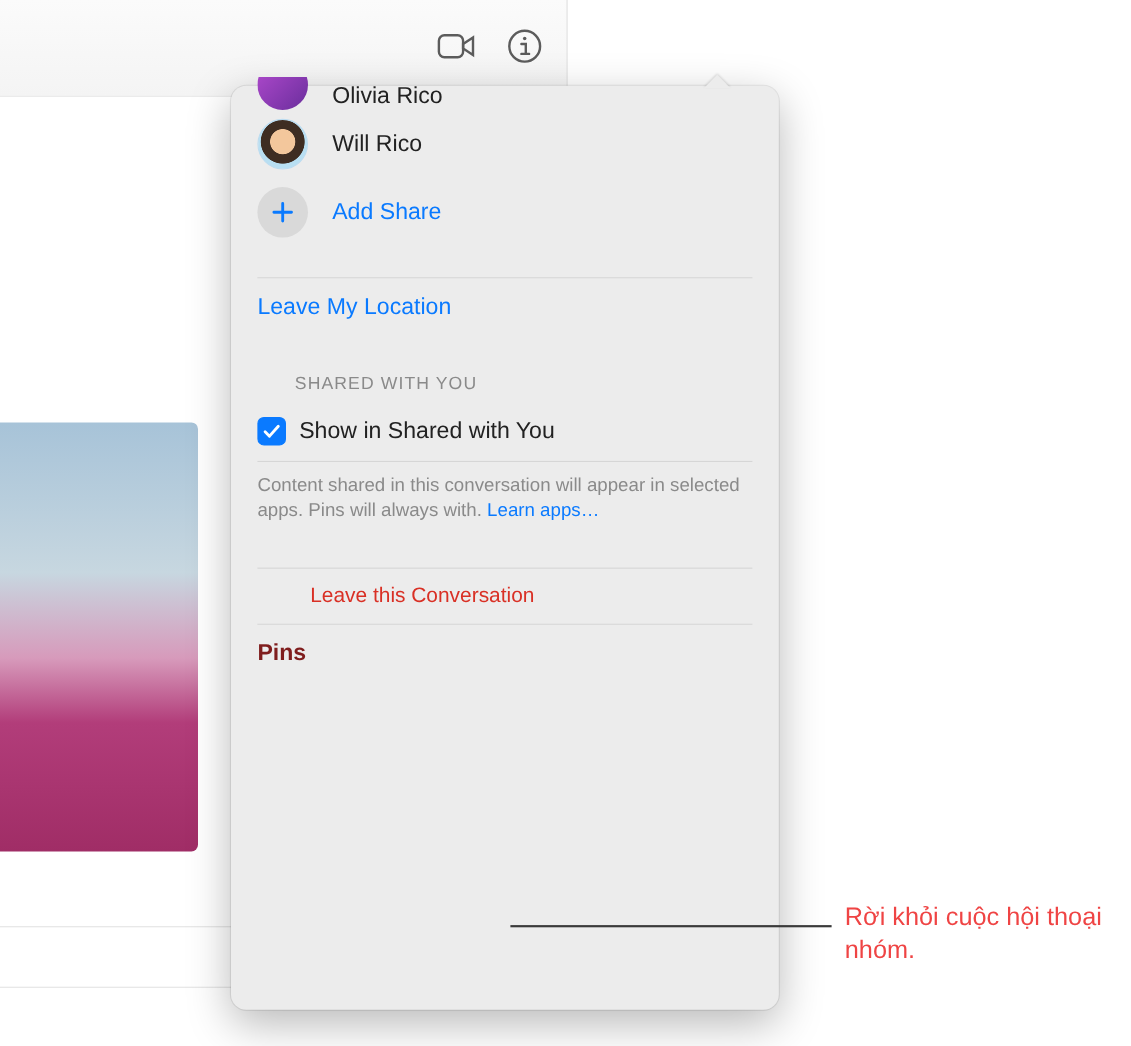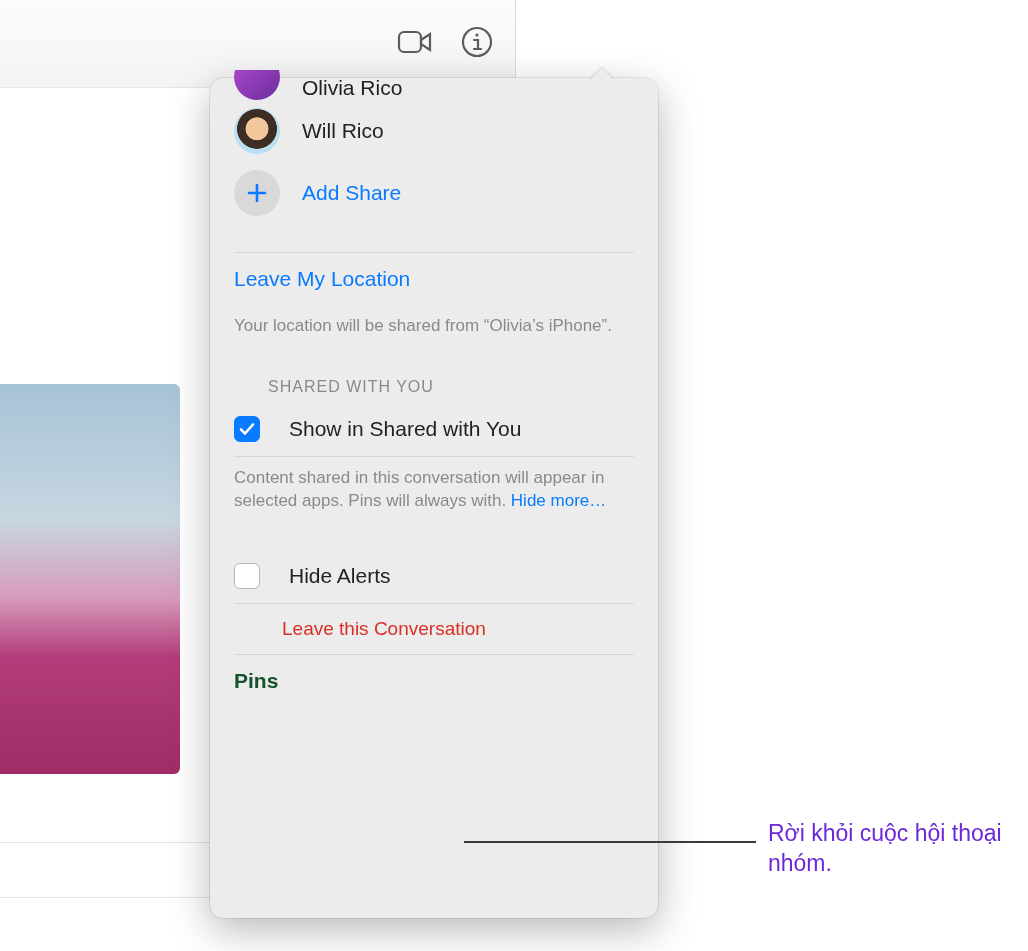--- a/index.html
+++ b/index.html
@@ -22,21 +22,21 @@
   .bg-photo {
     position:absolute; left:0; top:384px; width:180px; height:390px;
     background: linear-gradient(180deg,#a7c3d8 0%, #c7d7e0 35%, #d79abb 55%, #b23d7a 70%, #a02d66 100%);
     border-top-right-radius:6px; border-bottom-right-radius:6px;
   }
   .bg-lines { position:absolute; left:0; top:788px; width:516px; }
   .bg-line { height:1px; background:#e3e3e3; margin-top:54px; }
 
   
   .popover {
-    position:absolute; left:210px; top:78px; width:448px; height:840px;
+    position:absolute; left:210px; top:78px; width:498px; height:840px;
     background:#ececec; border-radius:14px;
     box-shadow: 0 12px 40px rgba(0,0,0,0.28), 0 0 0 1px rgba(0,0,0,0.08);
     padding: 0 24px;
   }
   .popover::before {
     content:""; position:absolute; top:-10px; right:44px;
     width:0;height:0;border-left:12px solid transparent;border-right:12px solid transparent;border-bottom:12px solid #ececec;
     filter: drop-shadow(0 -1px 1px rgba(0,0,0,0.15));
   }
 
@@ -53,36 +53,36 @@
 
   .section-gap { height:28px; }
 
   .link-row { padding:14px 0; font-size:21px; color:#0a7aff; cursor:pointer; }
   .divider { height:1px; background:#d6d6d6; }
   .hint { font-size:17px; color:#8a8a8a; padding:10px 0 4px 0; line-height:1.35; }
   .hint a { color:#0a7aff; text-decoration:none; }
 
   .section-header { font-size:16px; letter-spacing:1px; color:#8a8a8a; padding:36px 0 10px 0;margin-left:34px; }
 
-  .check-row { display:flex; align-items:center; gap:29px; padding:10px 0 14px 0; }
+  .check-row { display:flex; align-items:center; gap:12px; padding:10px 0 14px 0; }
   .chk { width:26px; height:26px; border-radius:6px; border:1px solid #b8b8b8; background:#fff; display:flex; align-items:center; justify-content:center; flex:0 0 26px; }
   .chk.checked { background:#0a7aff; border-color:#0a7aff; }
   .chk.checked svg { width:18px; height:18px; color:#fff; }
   .check-label { font-size:21px; color:#222; }
 
   .danger-row { padding:14px 0; font-size:19px; color:#d93025;margin-left:48px; }
-  .pins-row { padding:14px 0 0 0; font-size:21px; font-weight:700; color:#14532d; }
+  .pins-row { padding:14px 0 0 0; font-size:21px; font-weight:700; color:#7f1d1d; }
 
   
   .callout-line {
     position:absolute; left:464px; top:841px; width:292px; height:2px; background:#3a3a3a;
   }
   .callout-text {
     position:absolute; left:768px; top:818px; width:248px;
-    font-size:23px; color:#6d28d9; line-height:1.32;
+    font-size:23px; color:#ef4444; line-height:1.32;
   }
 </style>
 </head>
 <body>
 
 <div class="stage">
 
   <div class="toolbar">
     <div class="toolbar-icons">
       <div class="tb-btn">
@@ -126,43 +126,38 @@
           <path d="M12 4 V20 M4 12 H20"></path>
         </svg>
       </div>
       <div class="add-label">Add Share</div>
     </div>
 
     <div class="section-gap"></div>
 
     <div class="divider"></div>
     <div class="link-row">Leave My Location</div>
-    <div class="hint">Your location will be shared from “Olivia’s iPhone”.</div>
 
     <div class="section-header">SHARED WITH YOU</div>
 
     <div class="check-row">
       <div class="chk checked">
         <svg viewBox="0 0 18 18" fill="none" stroke="currentColor" stroke-width="2.6" stroke-linecap="round" stroke-linejoin="round">
           <path d="M3 9.5 L7 13.5 L15 4.5"></path>
         </svg>
       </div>
       <div class="check-label">Show in Shared with You</div>
     </div>
     <div class="divider"></div>
     <div class="hint">
-      <span>Content shared in this conversation will appear in selected apps. Pins will always with. </span><a href="#">Hide more…</a>
+      <span>Content shared in this conversation will appear in selected apps. Pins will always with. </span><a href="#">Learn apps…</a>
     </div>
 
     <div style="height:36px"></div>
 
-    <div class="check-row">
-      <div class="chk"></div>
-      <div class="check-label">Hide Alerts</div>
-    </div>
     <div class="divider"></div>
 
     <div class="danger-row">Leave this Conversation</div>
     <div class="divider"></div>
 
     <div class="pins-row">Pins</div>
   </div>
 
   <div class="callout-line"></div>
   <div class="callout-text">Rời khỏi cuộc hội thoại nhóm.</div>

